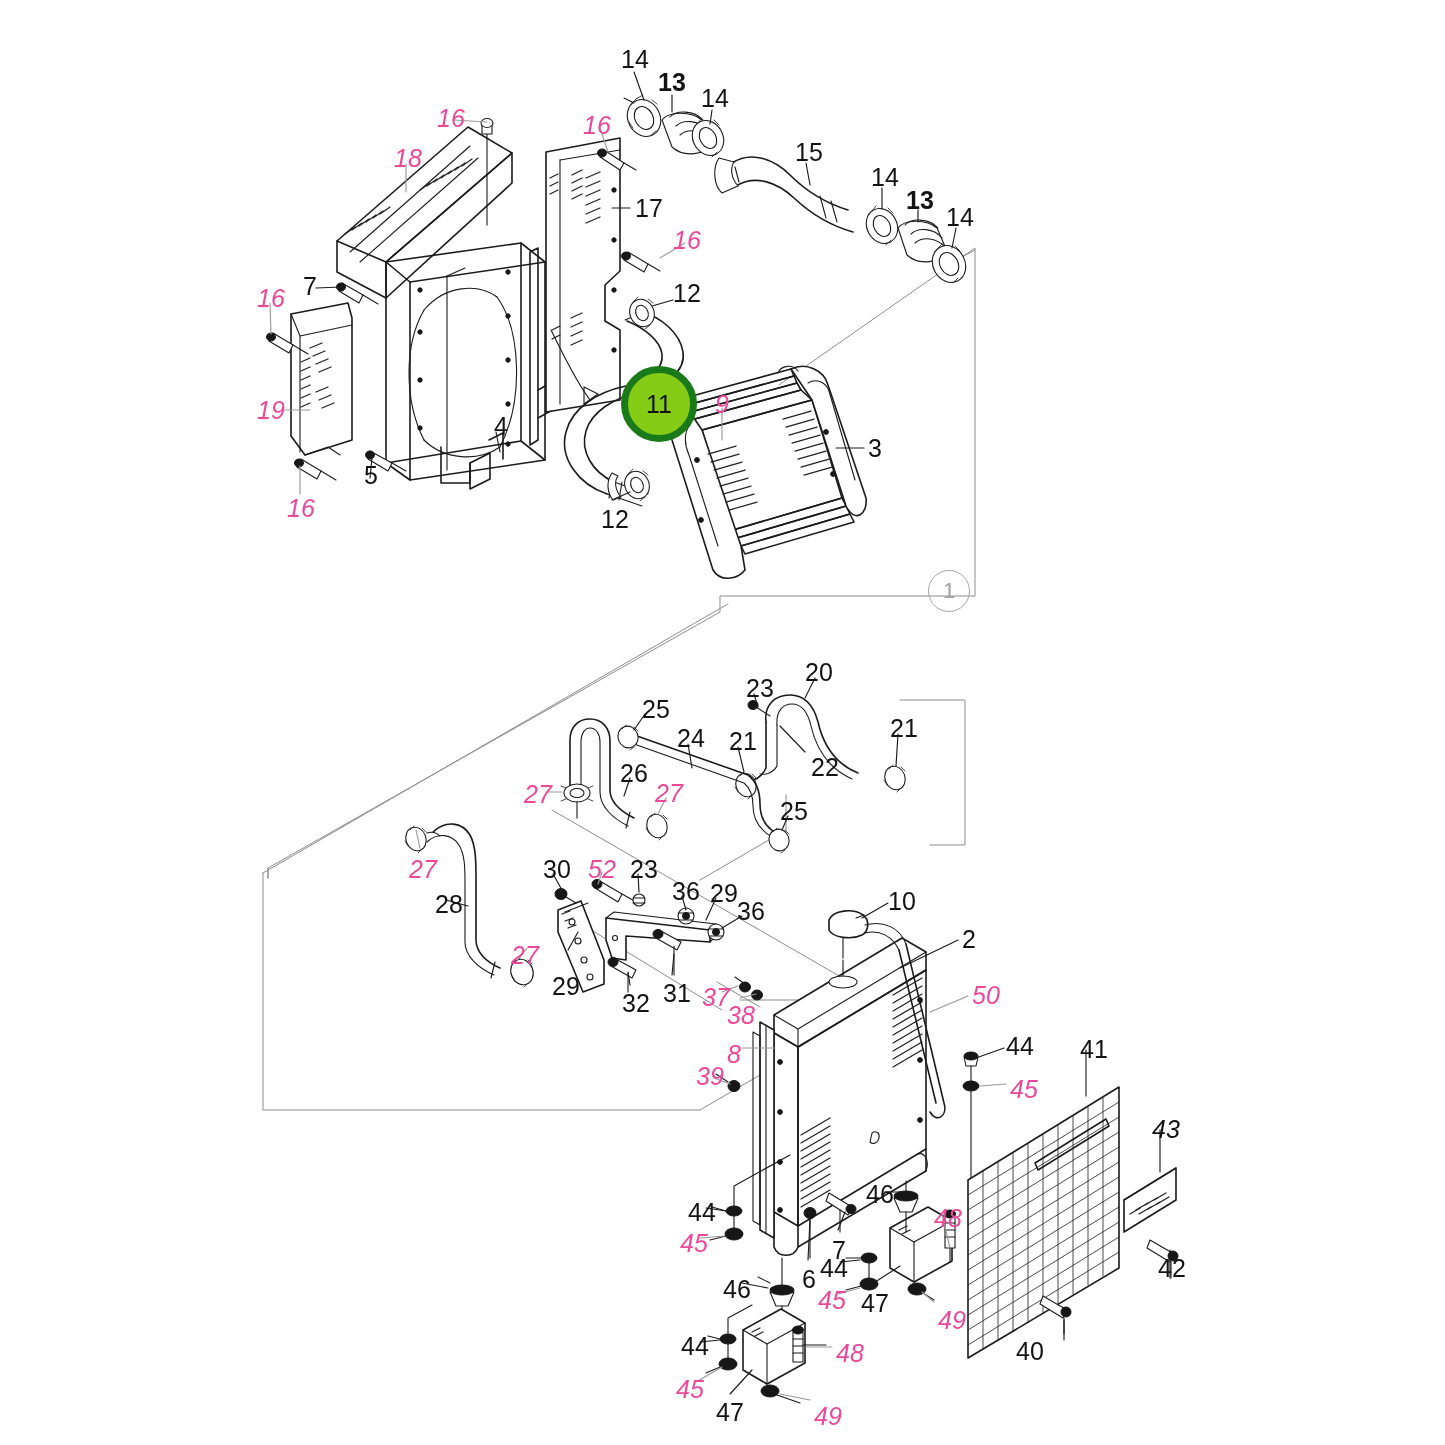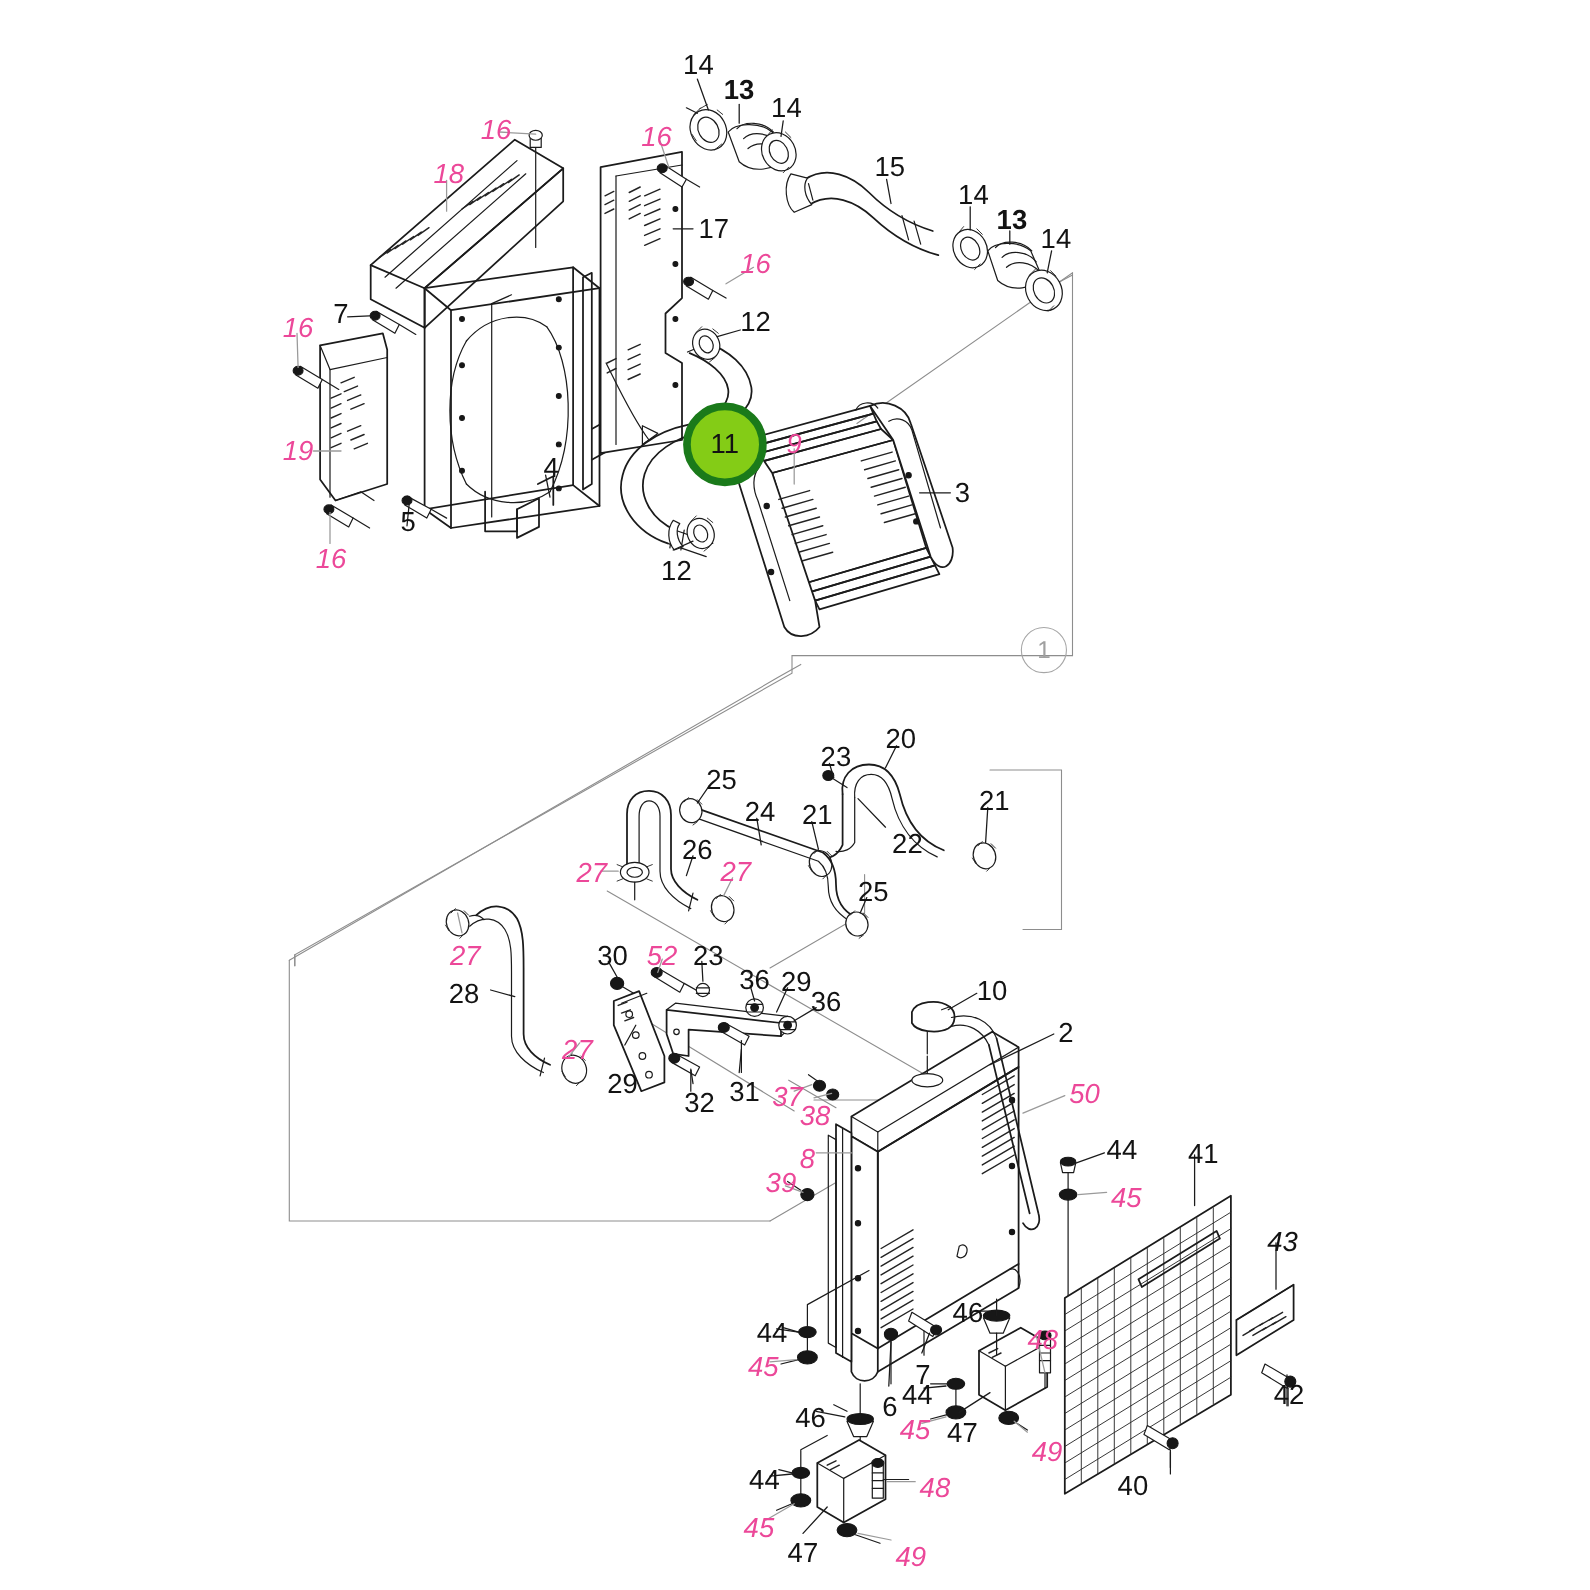--- a/index.html
+++ b/index.html
@@ -868,21 +868,21 @@
       <div class="lbl" style="left: 729px; top: 729px;">21</div>
       <div class="lbl" style="left: 811px; top: 755px;">22</div>
       <div class="lbl" style="left: 890px; top: 716px;">21</div>
       <div class="lbl" style="left: 642px; top: 697px;">25</div>
       <div class="lbl" style="left: 677px; top: 726px;">24</div>
       <div class="lbl" style="left: 620px; top: 761px;">26</div>
       <div class="lbl grey" style="left: 524px; top: 782px;">27</div>
       <div class="lbl grey" style="left: 655px; top: 781px;">27</div>
       <div class="lbl" style="left: 780px; top: 799px;">25</div>
       <div class="lbl grey" style="left: 409px; top: 857px;">27</div>
-      <div class="lbl" style="left: 408px; top: 892px;">28</div>
+      <div class="lbl" style="left: 435px; top: 892px;">28</div>
       <div class="lbl grey" style="left: 511px; top: 943px;">27</div>
       <div class="lbl" style="left: 543px; top: 857px;">30</div>
       <div class="lbl grey" style="left: 588px; top: 857px;">52</div>
       <div class="lbl" style="left: 630px; top: 857px;">23</div>
       <div class="lbl" style="left: 672px; top: 879px;">36</div>
       <div class="lbl" style="left: 710px; top: 881px;">29</div>
       <div class="lbl" style="left: 737px; top: 899px;">36</div>
       <div class="lbl" style="left: 552px; top: 954px; margin-top: 20px;">29</div>
       <div class="lbl" style="left: 622px; top: 991px;">32</div>
       <div class="lbl" style="left: 663px; top: 981px;">31</div>

